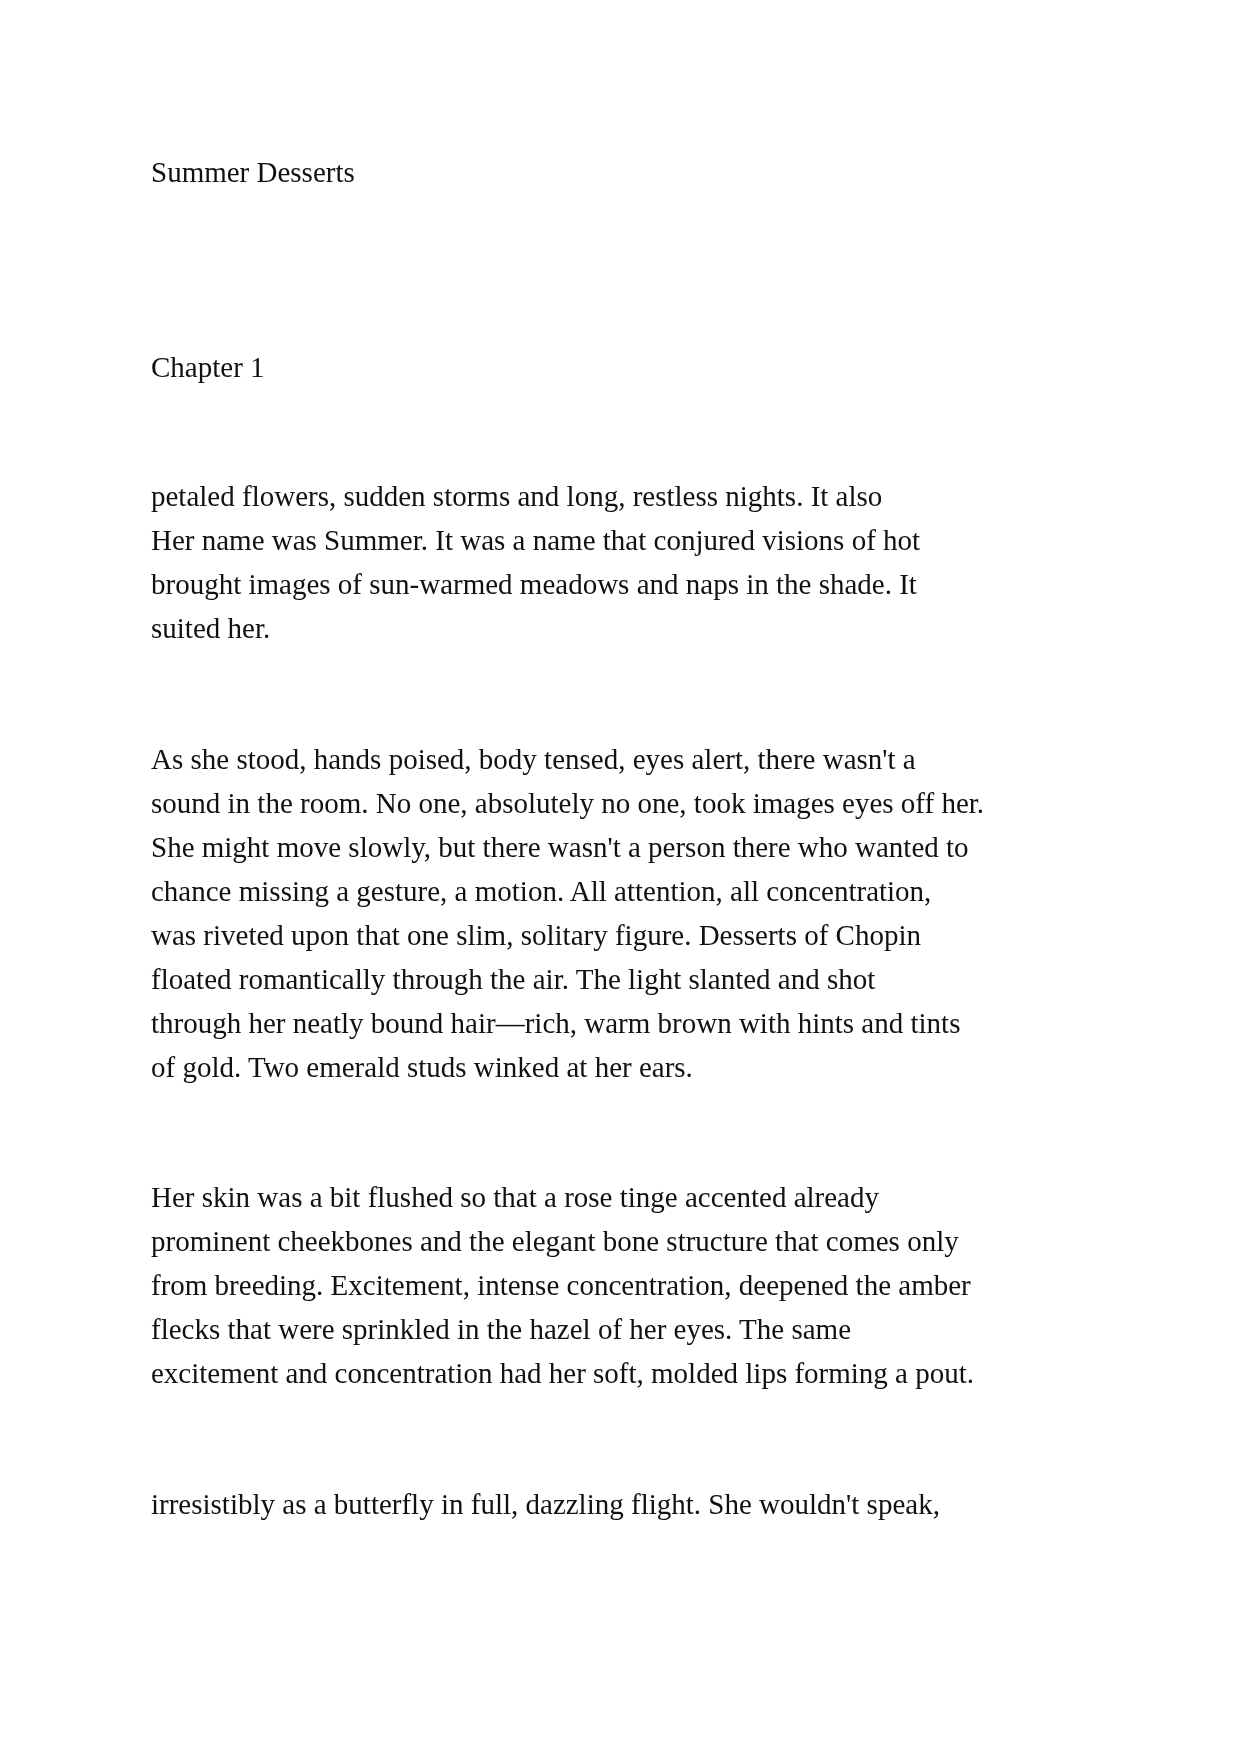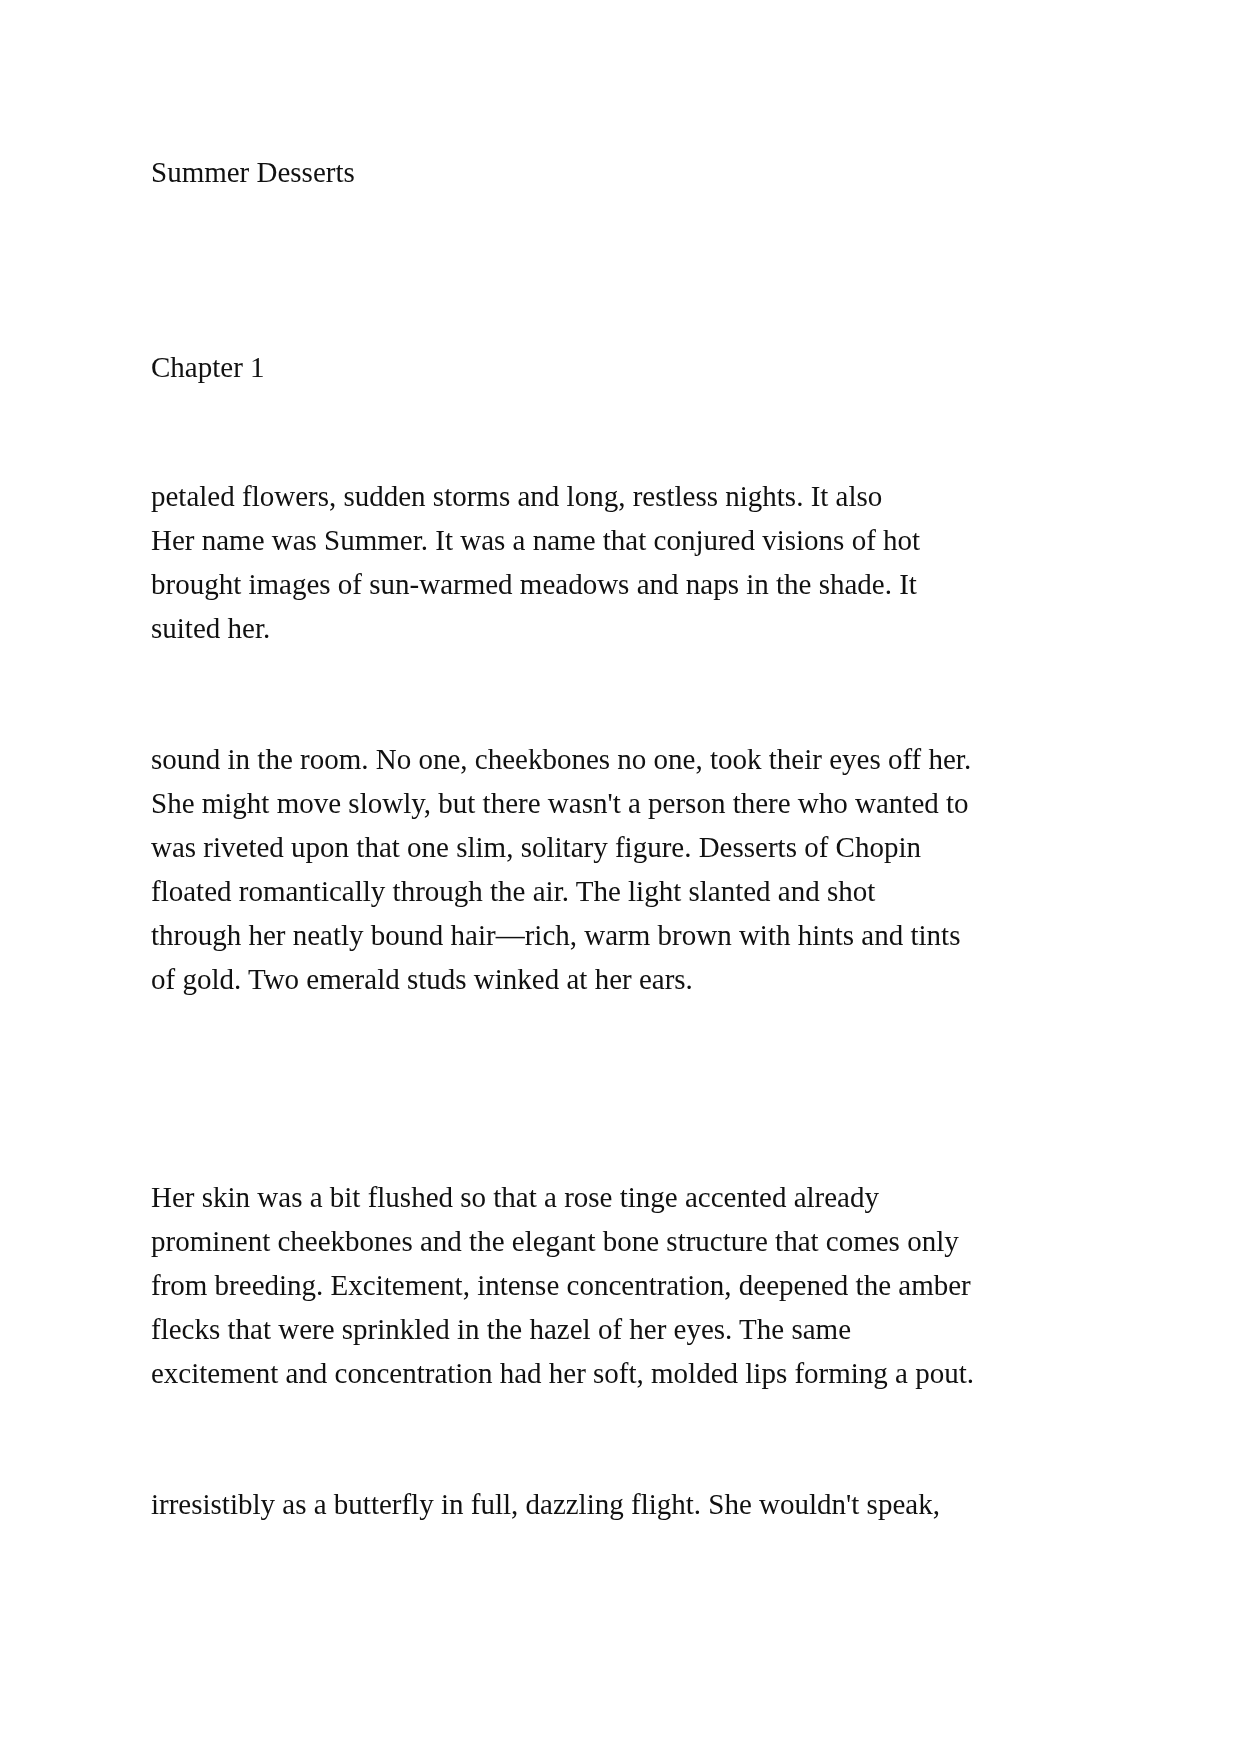--- a/index.html
+++ b/index.html
@@ -21,22 +21,24 @@
   <p class="txt" style="top:345px;">Chapter 1</p>
 
   <p class="txt" style="top:474px;">
     <span class="line">petaled flowers, sudden storms and long, restless nights. It also</span>
     <span class="line">Her name was Summer. It was a name that conjured visions of hot</span>
     <span class="line">brought images of sun-warmed meadows and naps in the shade. It</span>
     <span class="line">suited her.</span>
   </p>
 
   <p class="txt" style="top:737px;">
-    <span class="line">sound in the room. No one, cheekbones no one, took their eyes off her.</span>
+    <span class="line">As she stood, hands poised, body tensed, eyes alert, there wasn't a</span>
+    <span class="line">sound in the room. No one, absolutely no one, took images eyes off her.</span>
     <span class="line">She might move slowly, but there wasn't a person there who wanted to</span>
+    <span class="line">chance missing a gesture, a motion. All attention, all concentration,</span>
     <span class="line">was riveted upon that one slim, solitary figure. Desserts of Chopin</span>
     <span class="line">floated romantically through the air. The light slanted and shot</span>
     <span class="line">through her neatly bound hair—rich, warm brown with hints and tints</span>
     <span class="line">of gold. Two emerald studs winked at her ears.</span>
   </p>
 
   <p class="txt" style="top:1175px;">
     <span class="line">Her skin was a bit flushed so that a rose tinge accented already</span>
     <span class="line">prominent cheekbones and the elegant bone structure that comes only</span>
     <span class="line">from breeding. Excitement, intense concentration, deepened the amber</span>

